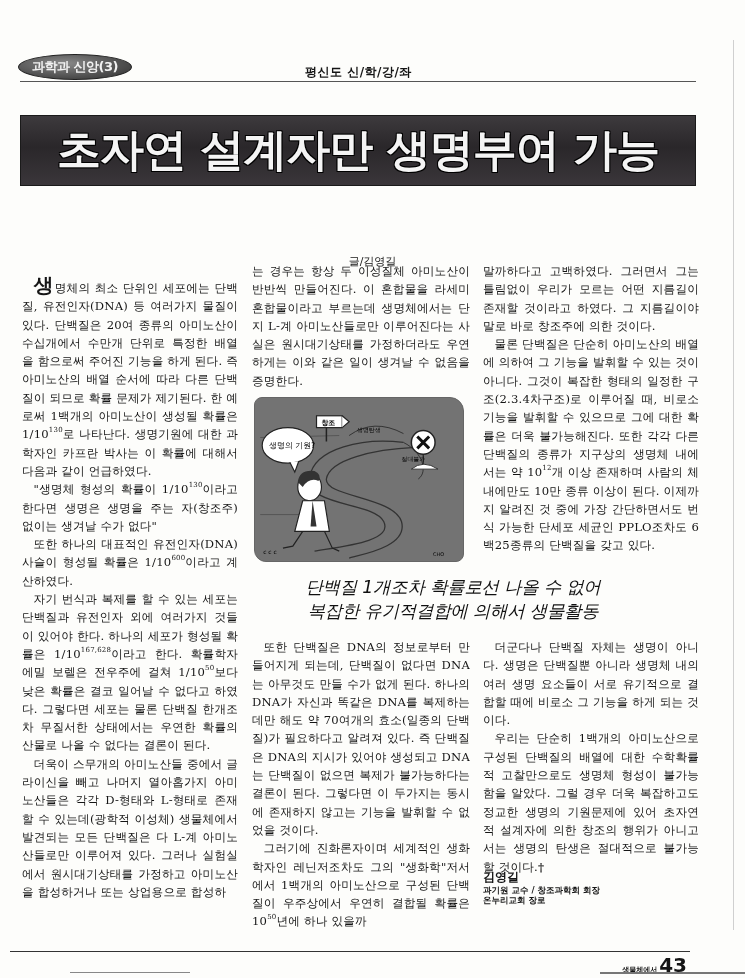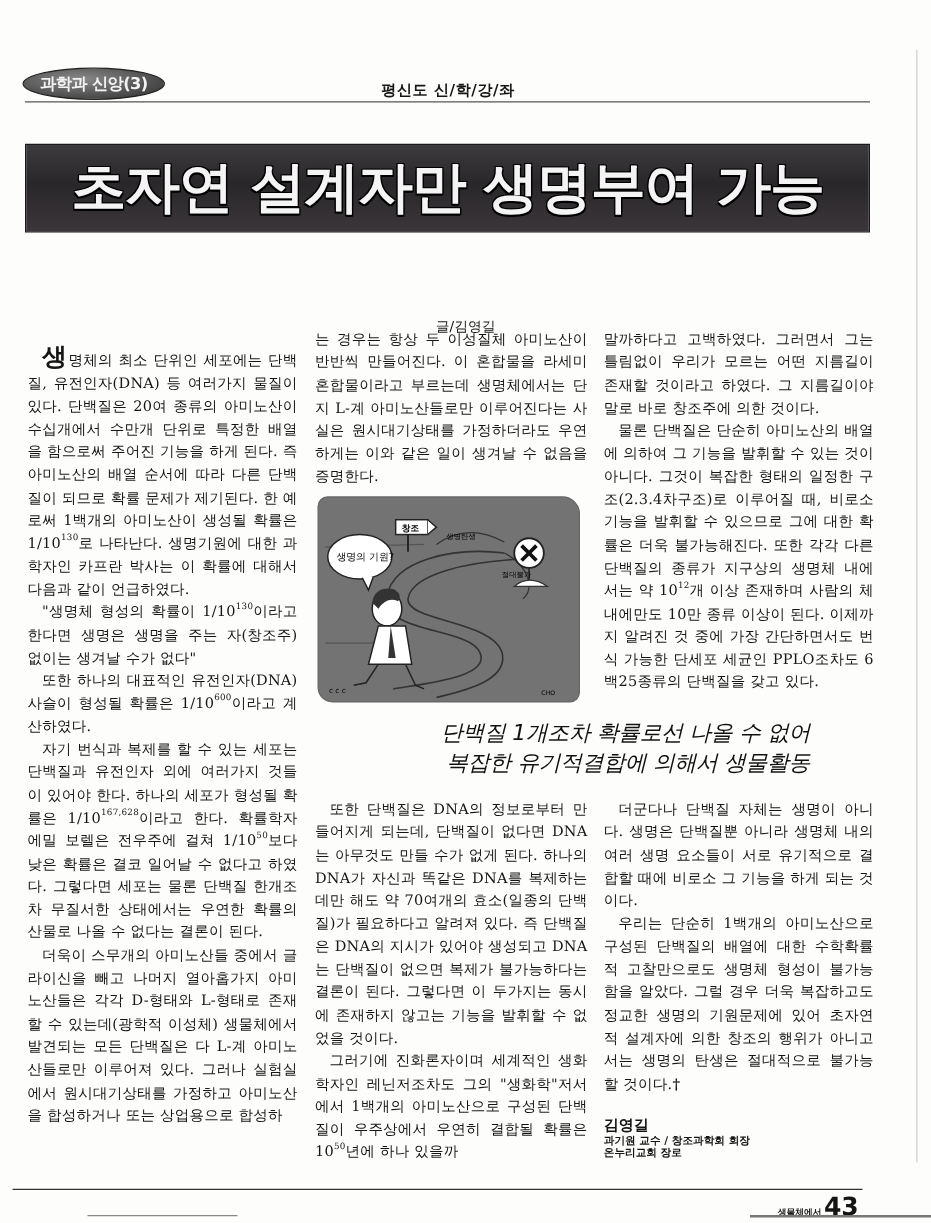--- a/index.html
+++ b/index.html
@@ -58,27 +58,27 @@
   .cartoon {
     position: absolute; left: 254px; top: 397px; width: 210px; height: 165px;
     border: 1.5px solid #666; border-radius: 8px 14px 8px 12px; background: #737373; overflow: hidden;
   }
   .cartoon svg { width: 100%; height: 100%; display: block; }
 
   
   .pullquote {
     position: absolute; left: 258px; top: 575px; width: 390px;
     font-family: "DejaVu Sans", sans-serif; font-size: 17.5px; line-height: 24px;
-    font-style: italic; text-align: right; letter-spacing: -0.3px; color: #101010;
+    font-style: italic; text-align: center; letter-spacing: -0.3px; color: #101010;
   }
 
   .dagger { font-weight: bold; }
 
   
-  .author { position: absolute; left: 483px; top: 893px; width: 200px; font-family: "DejaVu Sans", sans-serif; }
+  .author { position: absolute; left: 483px; top: 870px; width: 200px; font-family: "DejaVu Sans", sans-serif; }
   .author .name { font-size: 12px; font-weight: bold; line-height: 15px; }
   .author .role { font-size: 8.5px; font-weight: bold; line-height: 10px; }
 
   
   .rule-bottom { position: absolute; left: 10px; top: 951px; width: 680px; height: 1px; background: #333; }
   .footer { position: absolute; right: 58px; top: 953px; font-family: "DejaVu Sans", sans-serif; display: flex; align-items: baseline; gap: 2px; }
   .footer .mag { font-size: 7px; font-weight: bold; }
   .footer .page { font-size: 20px; font-weight: bold; }
   .rule-footer2 { position: absolute; left: 70px; top: 972px; width: 120px; height: 1px; background: #888; }
   .rule-footer3 { position: absolute; left: 600px; top: 972px; width: 145px; height: 2px; background: #777; }

